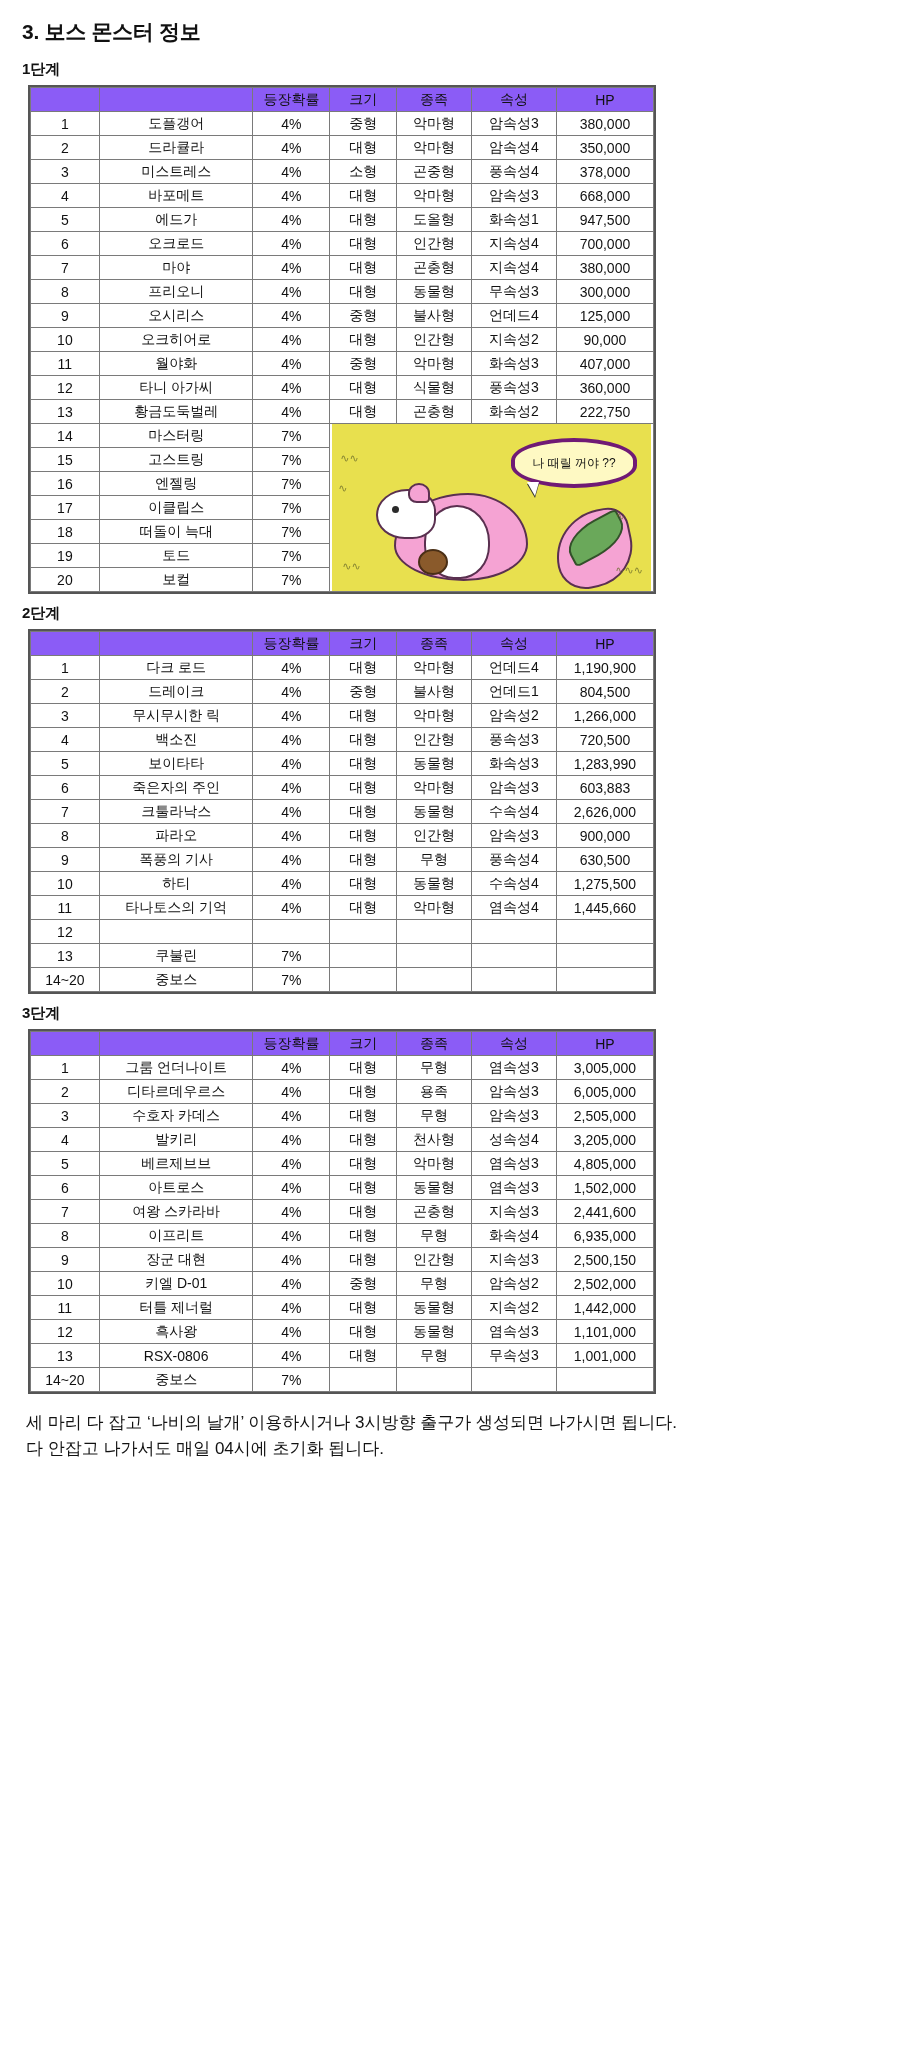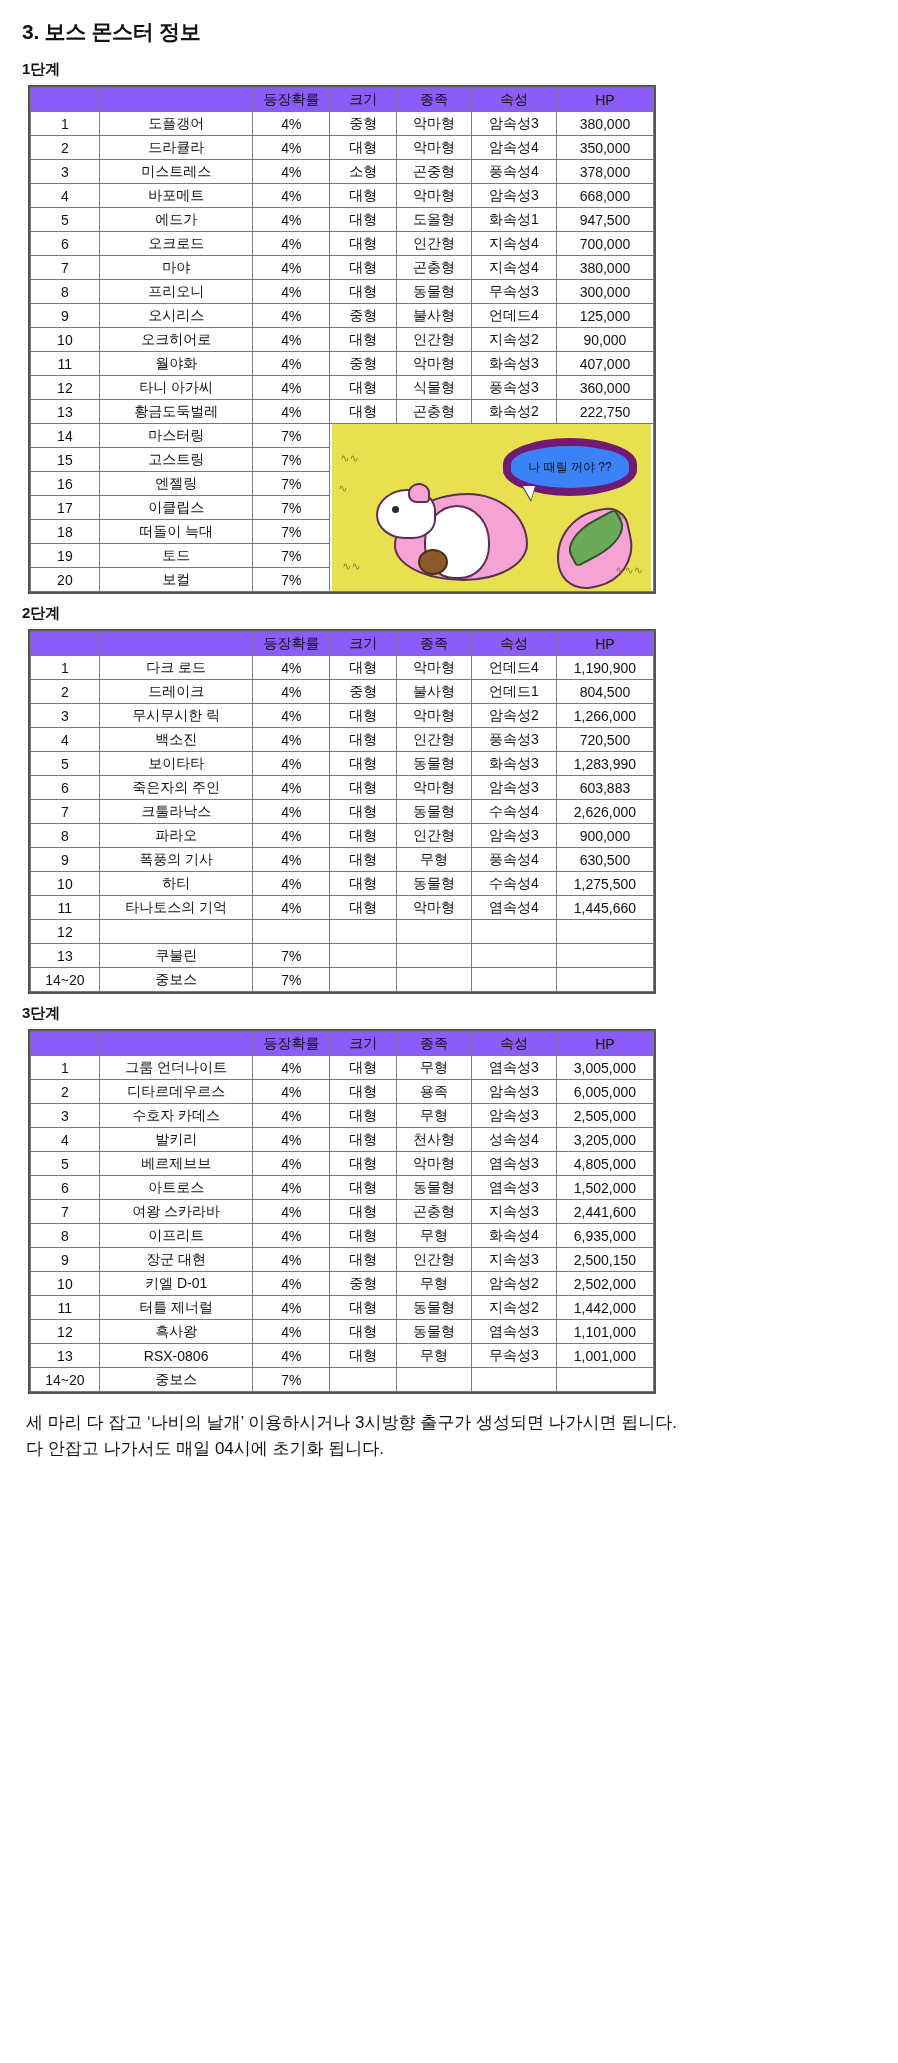--- a/index.html
+++ b/index.html
@@ -80,22 +80,22 @@
     position: relative;
     overflow: hidden;
     display: block;
   }
   .meme .bubble {
     position: absolute;
     top: 14px;
     right: 14px;
     width: 118px;
     height: 42px;
-    background: #3b82f6;
-    border: 8px solid #701a75;
+    background: #fef9c3;
+    border: 4px solid #701a75;
     border-radius: 50%/45%;
     font-size: 12px;
     color: #111;
     display: flex;
     align-items: center;
     justify-content: center;
     text-align: left;
   }
   .meme .bubble:after {
     content: "";

